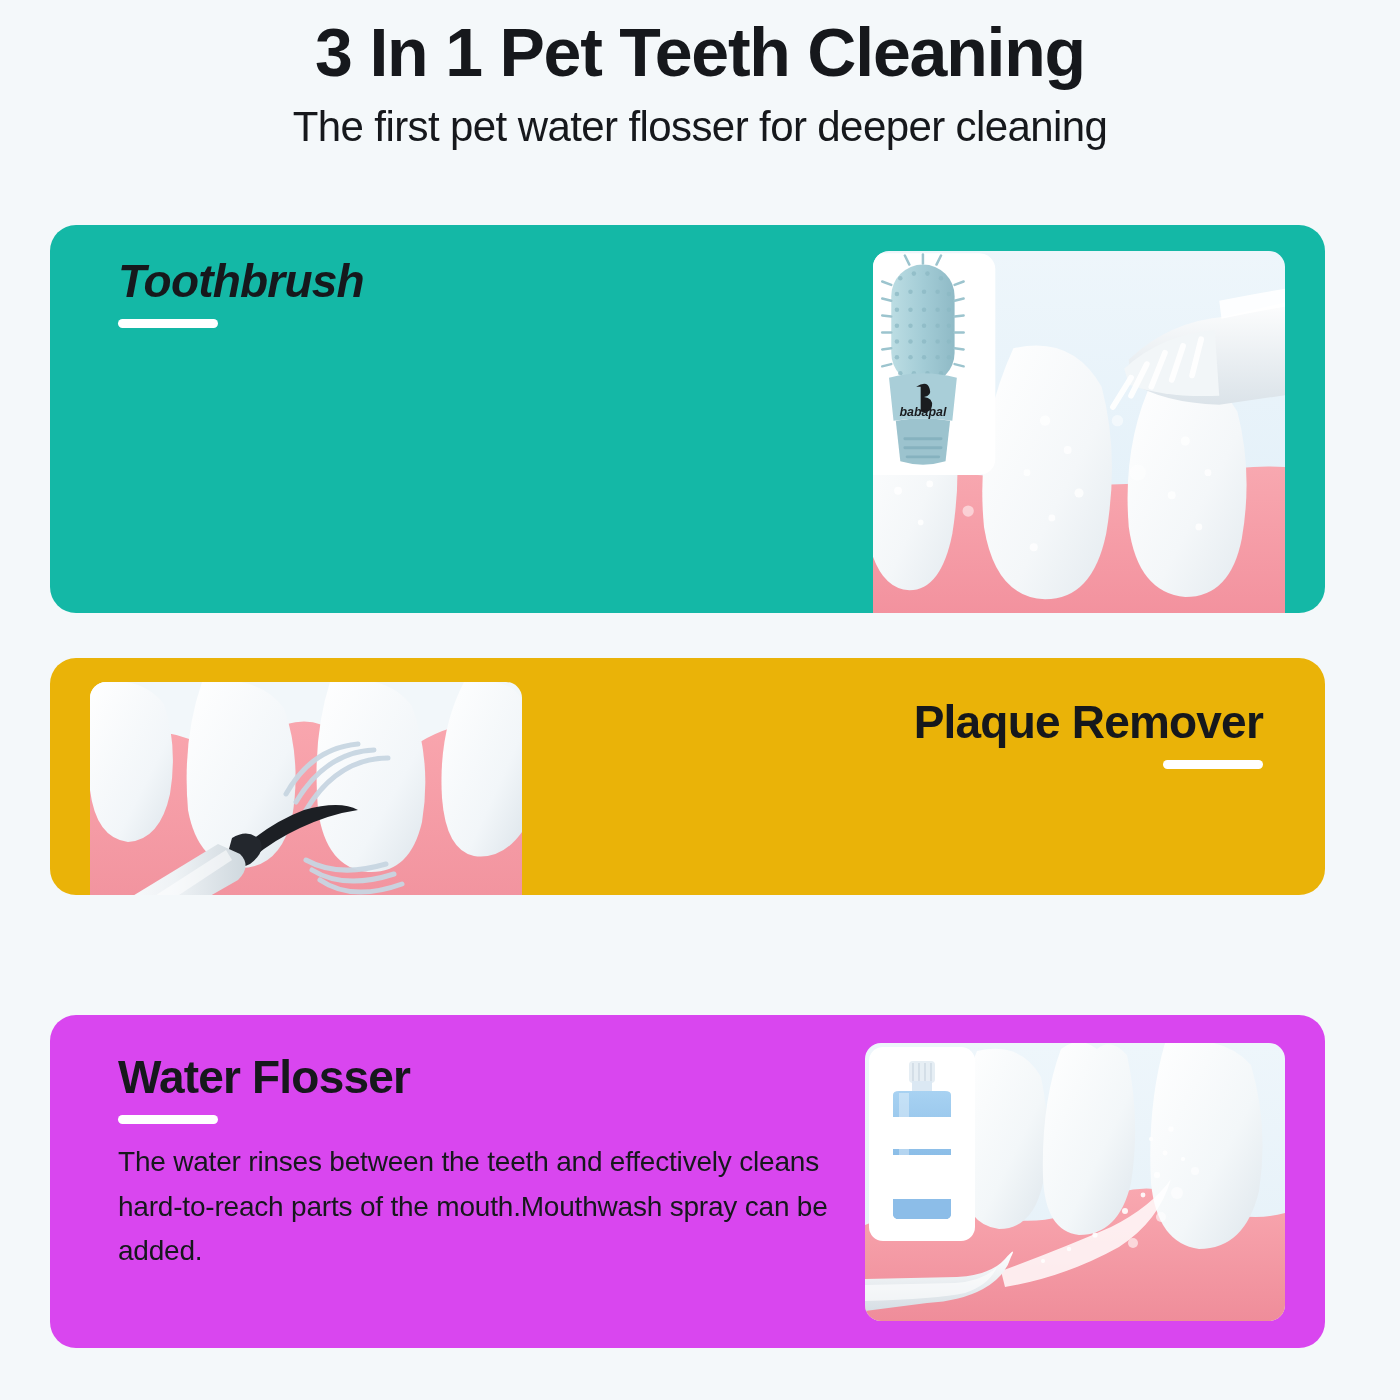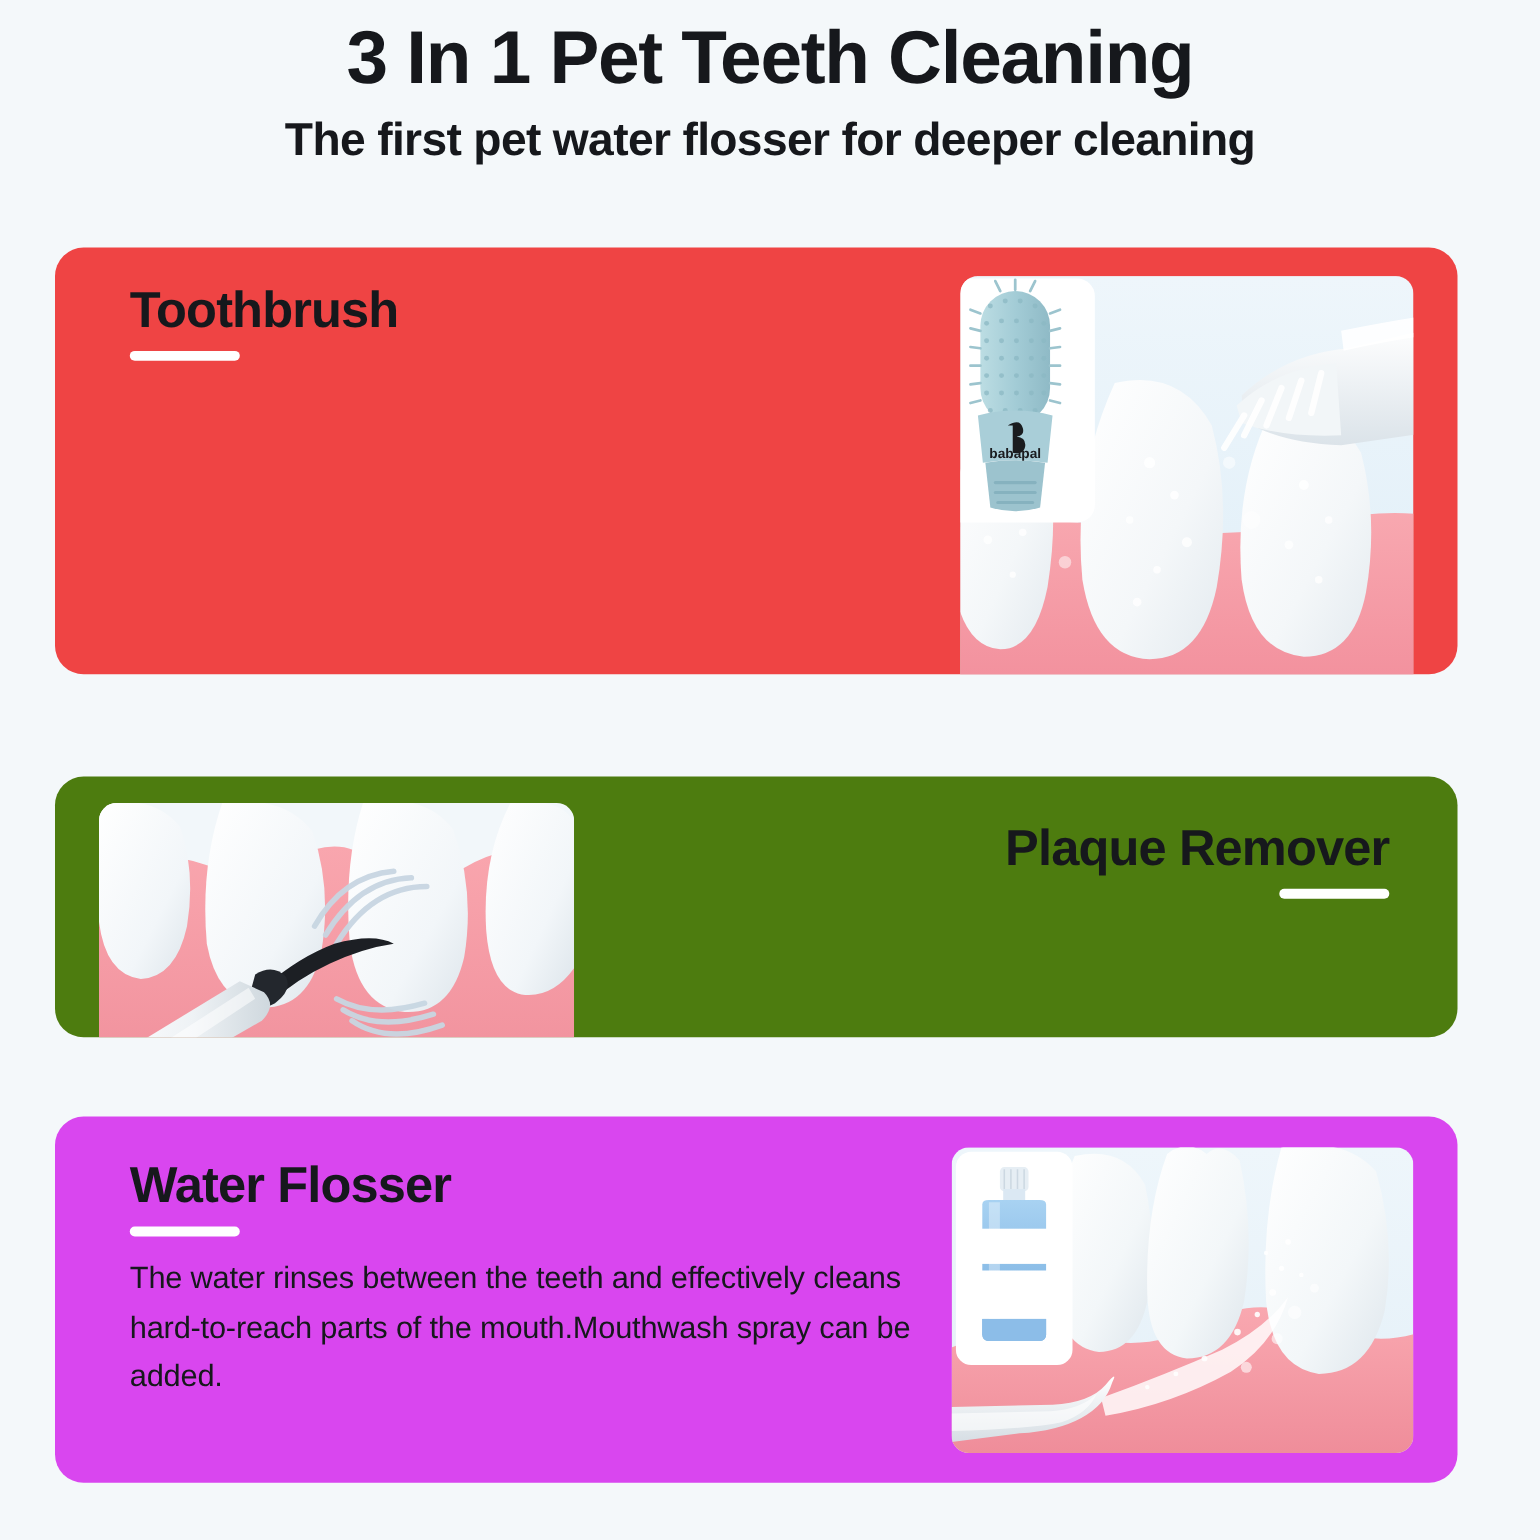--- a/index.html
+++ b/index.html
@@ -30,37 +30,37 @@
   .headline {
     font-size: 68px;
     font-weight: 700;
     letter-spacing: -1.2px;
     color: #16181c;
     line-height: 1.1;
     margin: 1px;
   }
   .subheadline {
     font-size: 42px;
-    font-weight: 700;
+    font-weight: 400;
     color: #16181c;
     letter-spacing: -0.6px;
     line-height: 1.2;
     margin: 12px 0 0 0;
   }
 
   
   .card {
     position: absolute;
     left: 50px;
     width: 1275px;
     border-radius: 26px;
     overflow: hidden;
   }
-  .card-1 { top: 225px;  height: 388px; background: #ef4444; }
-  .card-2 { top: 658px;  height: 237px; background: #4d7c0f; margin-top: 48px; }
+  .card-1 { top: 225px;  height: 388px; background: #14b8a6; font-style: italic; }
+  .card-2 { top: 658px;  height: 237px; background: #eab308; }
   .card-3 { top: 1015px; height: 333px; background: #d946ef; }
 
   .card-inner {
     position: relative;
     width: 100%;
     height: 100%;
   }
 
   
   .text-block {

